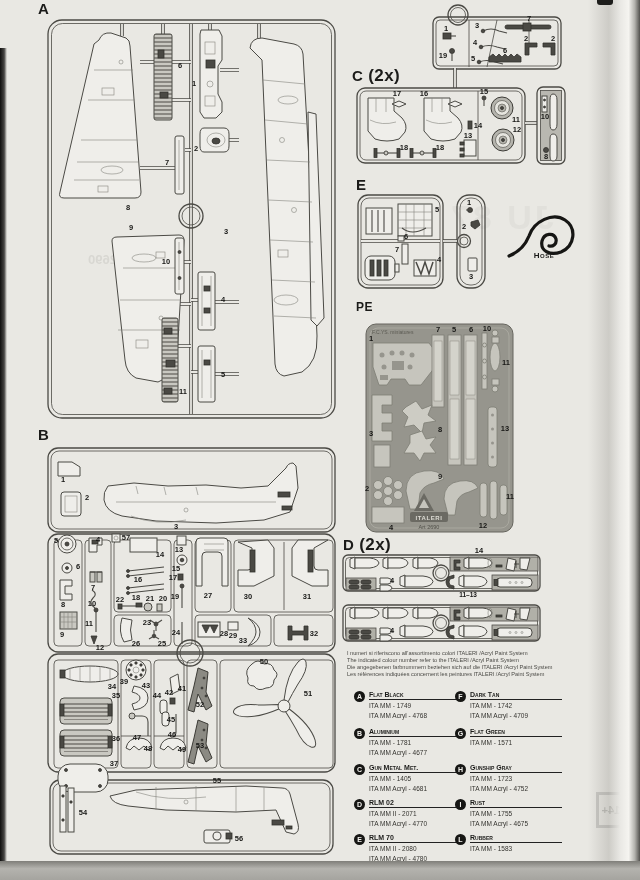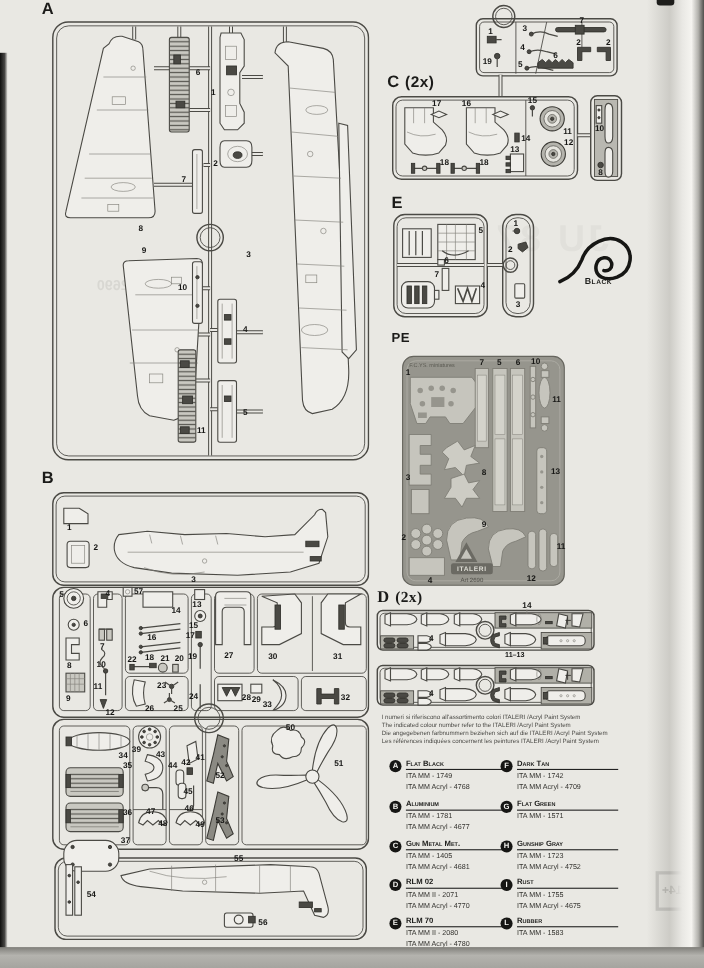--- a/index.html
+++ b/index.html
@@ -1,20 +1,20 @@
 <!DOCTYPE html>
 <html><head>
 <meta charset="utf-8">
 <style>
   html,body{margin:0;padding:0;background:#777;}
   #page{position:relative;width:640px;height:880px;background:#e9e8e3;overflow:hidden;
         font-family:"Liberation Sans",sans-serif;}
   
   .h{position:absolute;font:bold 15px "Liberation Sans",sans-serif;color:#1b1b19;letter-spacing:.4px;}
-  .h .qty{font-size:14px;margin-left:5px;}
+  .h .qty{font-size:17px;margin-left:5px;}
   
   .box{fill:none;stroke:#4b4a45;stroke-width:1.3;}
   .box2{fill:none;stroke:#4b4a45;stroke-width:.8;}
   .pipe{fill:none;stroke:#4b4a45;stroke-width:3.6;}
   .pipe2{fill:none;stroke:#e9e8e3;stroke-width:1.8;}
   .part{fill:#efeeea;stroke:#4b4a45;stroke-width:1;}
   .gray{fill:#c9c8c1;stroke:#4b4a45;stroke-width:1;}
   .dark{fill:#4a4944;stroke:#33322e;stroke-width:.8;}
   .ln{fill:none;stroke:#4b4a45;stroke-width:1.1;}
   .lt{fill:none;stroke:#85847d;stroke-width:.6;}
@@ -63,21 +63,21 @@
 
   <div class="ghost" style="left:88px;top:252px;font-size:13px;opacity:.13;">No 2690</div>
   <div class="ghost" style="left:162px;top:254px;font-size:11px;opacity:.11;">1:48</div>
   <div class="ghost" style="left:448px;top:198px;font-size:34px;opacity:.06;letter-spacing:3px;">JU 87</div>
 
   <div class="h" style="left:38px;top:0px;">A</div>
   <div class="h" style="left:38px;top:426px;">B</div>
   <div class="h" style="left:352px;top:66px;"><span>C</span><span class="qty">(2x)</span></div>
   <div class="h" style="left:356px;top:176px;">E</div>
   <div class="h" style="left:356px;top:300px;font-size:12px;">PE</div>
-  <div class="h" style="left:343px;top:535px;font-family:Liberation Serif, serif;"><span>D</span><span class="qty">(2x)</span></div>
+  <div class="h" style="left:343px;top:535px;"><span>D</span><span class="qty">(2x)</span></div>
 
   <svg class="absvg" style="left:36px;top:0;" width="300" height="428" viewBox="0 0 300 428">
     <defs>
         <pattern id="hatchA" width="4" height="4" patternUnits="userSpaceOnUse">
           <path d="M0,2 H4" stroke="#55544e" stroke-width="1.1"></path>
         </pattern>
       </defs>
     <rect class="box" x="12" y="20" width="287" height="398" rx="14"></rect>
     <rect class="box2" x="15.5" y="23.5" width="280" height="391" rx="11"></rect>
     <g>
@@ -588,21 +588,21 @@
     <text class="pn" x="57" y="82">7</text>
     <text class="pn" x="99" y="92">4</text>
     <text class="pn" x="129" y="35">1</text>
     <text class="pn" x="124" y="59">2</text>
     <text class="pn" x="131" y="109">3</text>
   </svg>
 
   <svg class="absvg" style="left:503px;top:204px;" width="90" height="66" viewBox="0 0 90 66">
     <path d="M6,52 C16,48 22,42 26,32 C31,17 50,8 62,16 C74,24 72,42 58,48 C47,52 37,47 39,37 C41,29 51,28 53,35 C54,40 50,43 46,42" fill="none" stroke="#161614" stroke-width="3.2" stroke-linecap="round"></path>
   </svg>
-  <div id="hose-label">Black</div>
+  <div id="hose-label">Hose</div>
 
   <svg class="absvg" style="left:340px;top:295px;" width="235" height="245" viewBox="0 0 235 245">
     <rect x="26" y="29" width="147" height="208" rx="10" fill="#96958d" stroke="#66655e" stroke-width="1"></rect>
     <rect x="30" y="33" width="139" height="200" rx="8" fill="none" stroke="#aeada5" stroke-width=".8"></rect>
     <text class="etch" x="32" y="39">F.C.YS. miniatures</text>
     <g>
       <path class="pe-part" d="M33,48 h56 l6,8 v16 l-14,18 h-12 l-4,-6 h-14 l-4,6 h-8 l-6,-18 v-16 Z"></path>
       <circle class="pe-hole" cx="42" cy="60" r="2.5"></circle>
         <circle class="pe-hole" cx="52" cy="58" r="2.5"></circle>
         <circle class="pe-hole" cx="62" cy="58" r="2.5"></circle>

